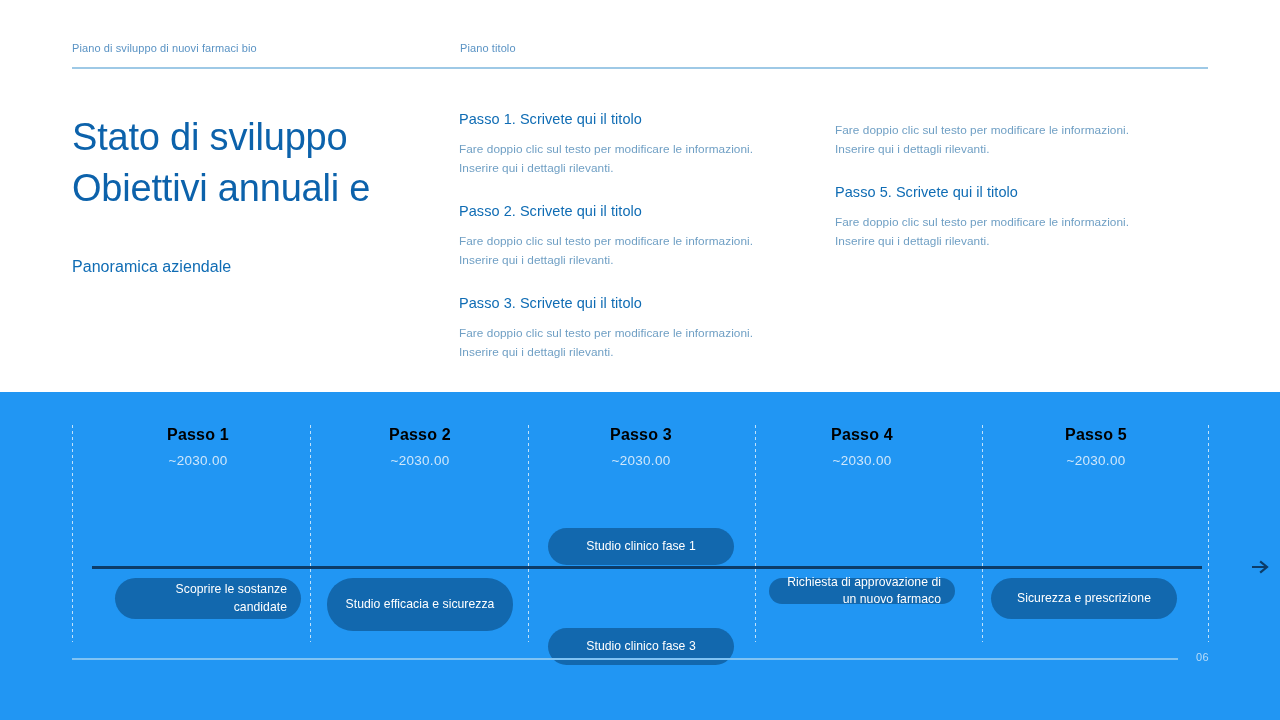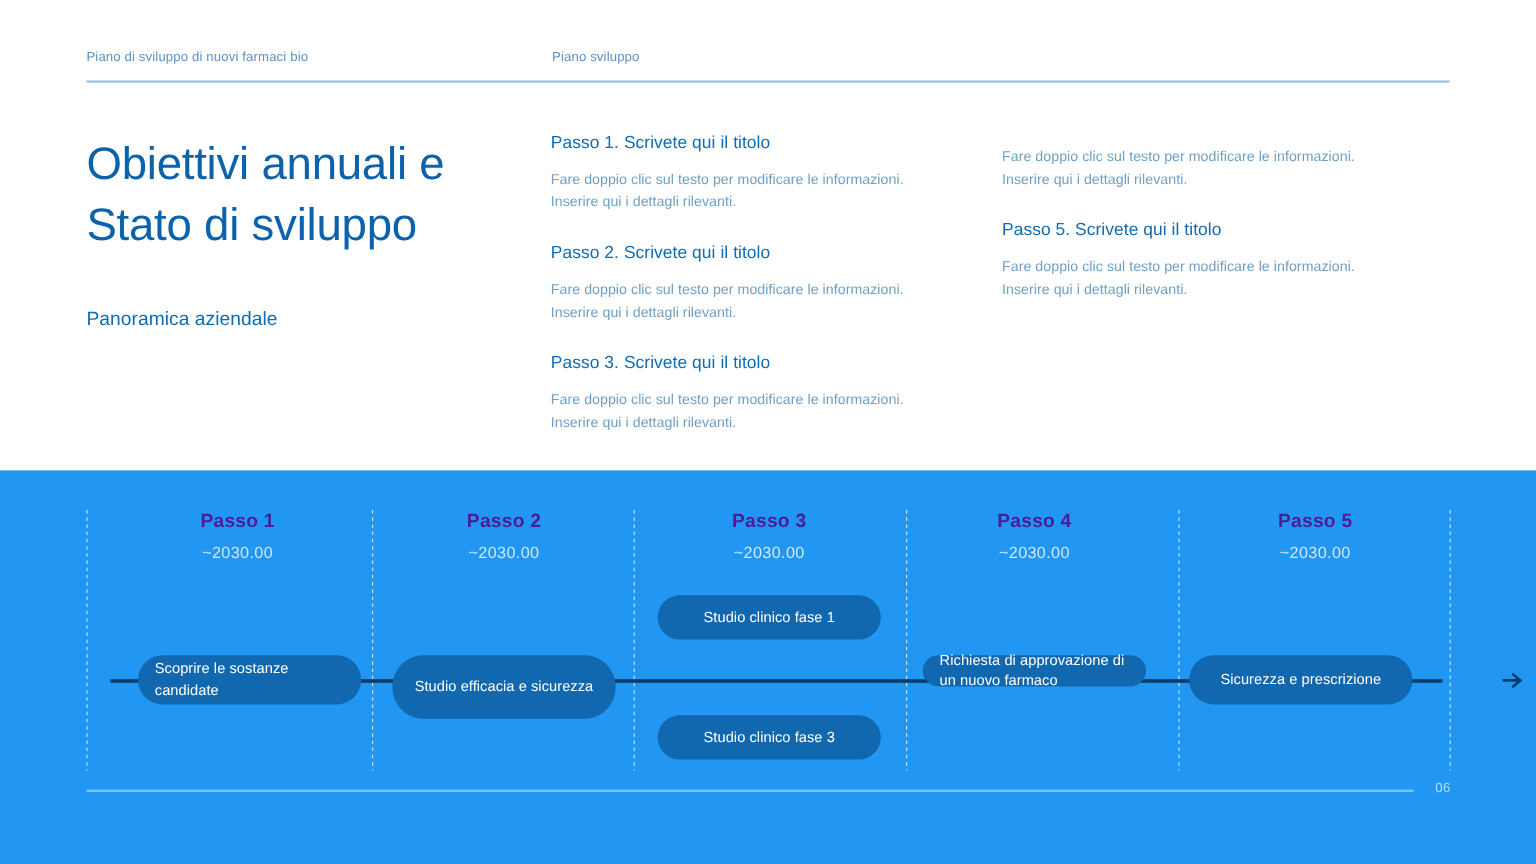--- a/index.html
+++ b/index.html
@@ -176,46 +176,47 @@
   .col-head {
     position: absolute;
     top: 34px;
     width: 200px;
     text-align: center;
   }
 
   .col-title {
     font-size: 16px;
     font-weight: bold;
-    color: #4c1d95;
+    color: #000000;
     letter-spacing: 0.2px;
   }
 
   .col-date {
     margin-top: 9px;
     font-size: 13.5px;
     font-weight: 400;
     color: #cfe7fb;
     letter-spacing: 0.3px;
   }
 
   
   .pill {
     position: absolute;
     background: #1268ae;
     border-radius: 26px;
     color: #ffffff;
     font-size: 12.2px;
     line-height: 1.42;
-    text-align: left;
+    text-align: right;
     display: flex;
     align-items: center;
     justify-content: center;
     padding: 0 14px;
     letter-spacing: 0.05px;
+    margin-top: 32px;
   }
 
   
   .footer-rule {
     position: absolute;
     left: 72px;
     top: 266px;
     width: 1106px;
     height: 2px;
     background: #7fc3f4;
@@ -232,28 +233,28 @@
 </style>
 </head>
 <body>
 
 <div class="slide">
 
   <div class="top-section">
 
     <div class="header-row">
       <div class="header-left">Piano di sviluppo di nuovi farmaci bio</div>
-      <div class="header-right">Piano sviluppo</div>
+      <div class="header-right">Piano titolo</div>
     </div>
     <div class="header-rule"></div>
 
     <div class="title-block">
       <div class="main-title">
+        <div>Stato di sviluppo</div>
         <div>Obiettivi annuali e</div>
-        <div>Stato di sviluppo</div>
       </div>
       <div class="subtitle">Panoramica aziendale</div>
     </div>
 
     <div class="steps-col col-a">
 
       <div class="step-item">
         <div class="step-head">Passo 1. Scrivete qui il titolo</div>
         <div class="step-body">
           <span>Fare doppio clic sul testo per modificare le informazioni.</span>

